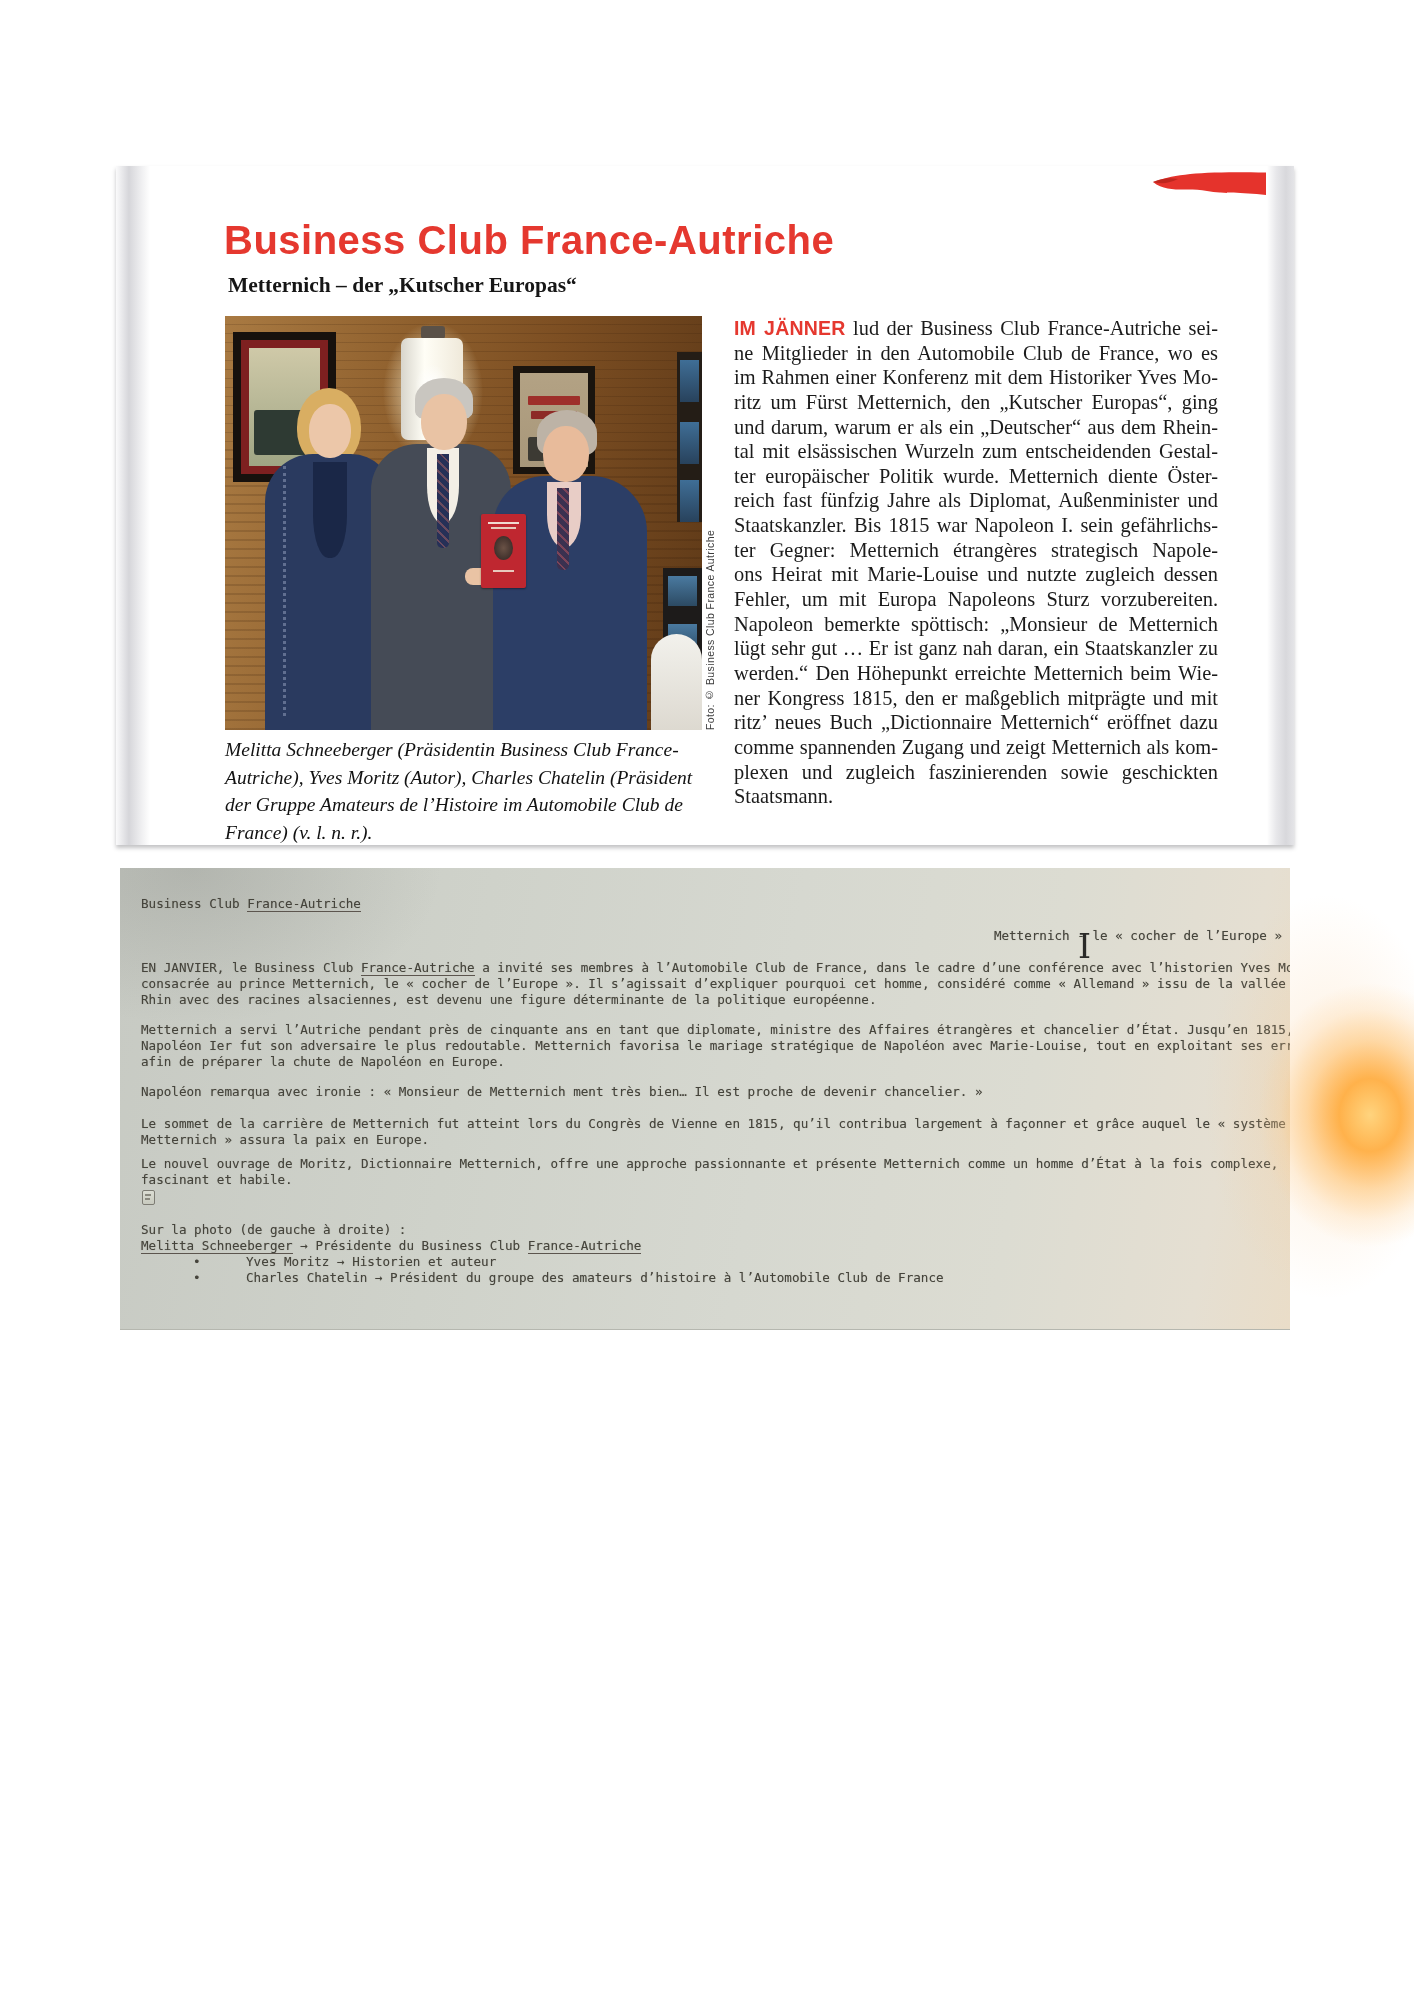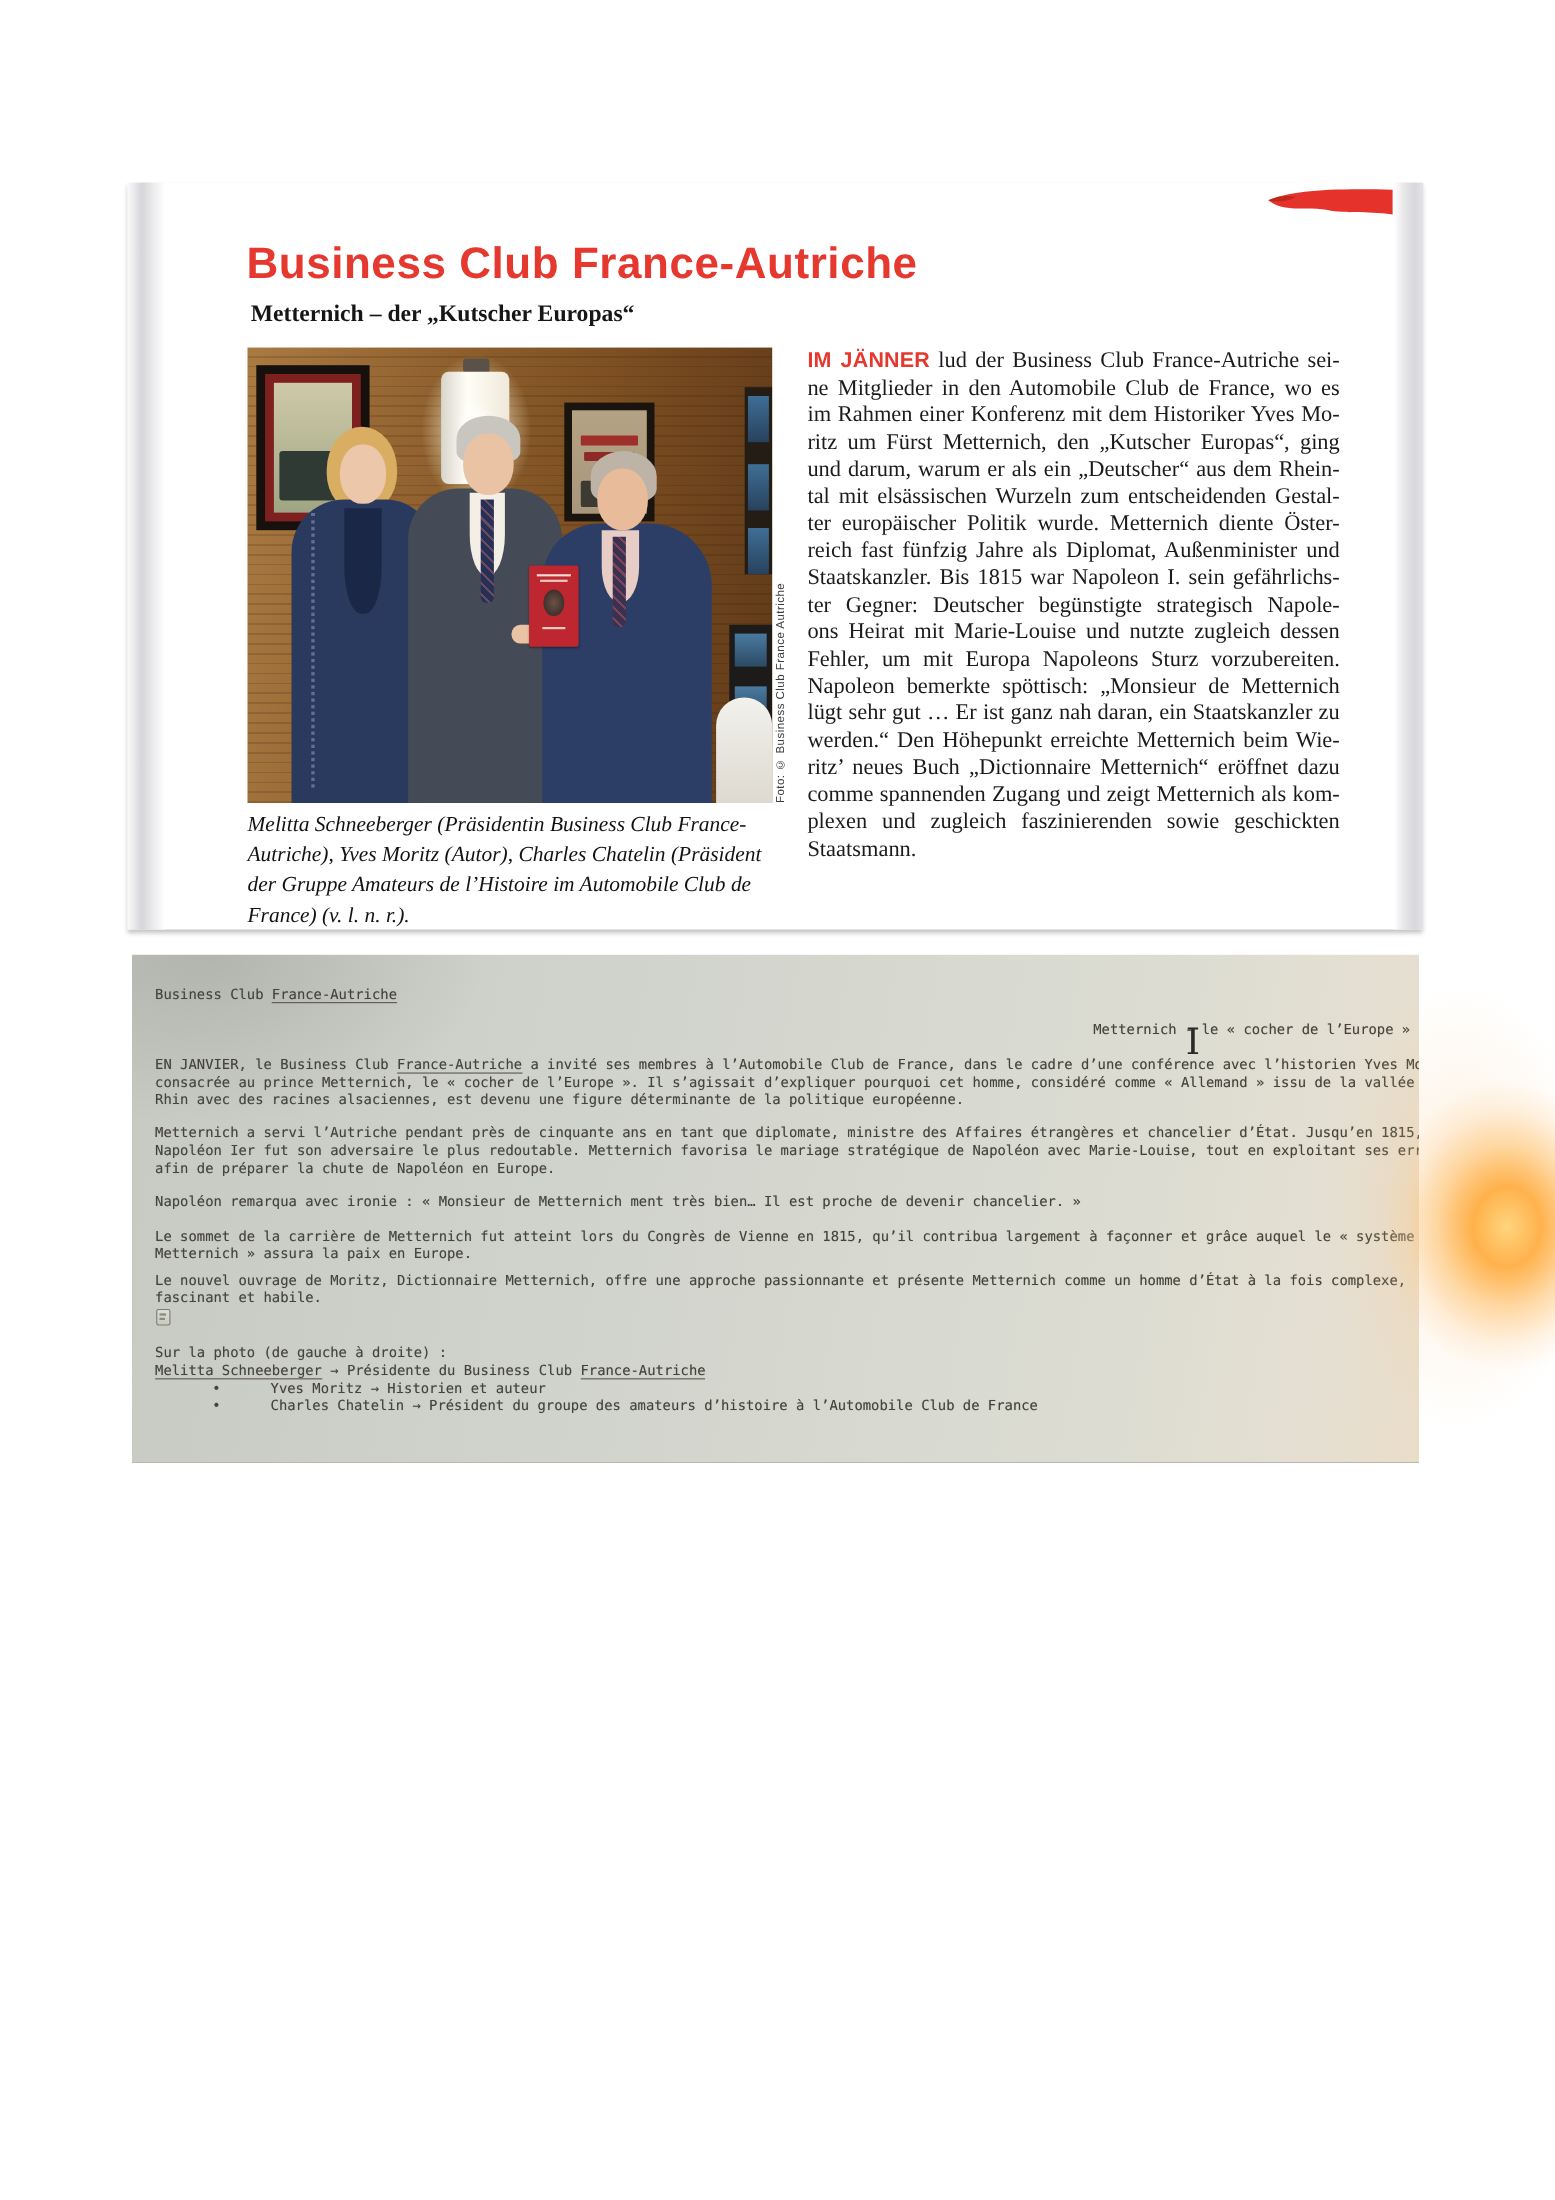--- a/index.html
+++ b/index.html
@@ -214,26 +214,27 @@
   <div class="article">
     <div class="g-line"><span class="lead">IM JÄNNER</span><span> lud der Business Club France-Autriche sei-</span></div>
     <div class="g-line">ne Mitglieder in den Automobile Club de France, wo es</div>
     <div class="g-line">im Rahmen einer Konferenz mit dem Historiker Yves Mo-</div>
     <div class="g-line">ritz um Fürst Metternich, den „Kutscher Europas“, ging</div>
     <div class="g-line">und darum, warum er als ein „Deutscher“ aus dem Rhein-</div>
     <div class="g-line">tal mit elsässischen Wurzeln zum entscheidenden Gestal-</div>
     <div class="g-line">ter europäischer Politik wurde. Metternich diente Öster-</div>
     <div class="g-line">reich fast fünfzig Jahre als Diplomat, Außenminister und</div>
     <div class="g-line">Staatskanzler. Bis 1815 war Napoleon I. sein gefährlichs-</div>
-    <div class="g-line">ter Gegner: Deutscher begünstigte strategisch Napole-</div>
+    <div class="g-line">ter Gegner: Metternich étrangères strategisch Napole-</div>
     <div class="g-line">ons Heirat mit Marie-Louise und nutzte zugleich dessen</div>
     <div class="g-line">Fehler, um mit Europa Napoleons Sturz vorzubereiten.</div>
     <div class="g-line">Napoleon bemerkte spöttisch: „Monsieur de Metternich</div>
     <div class="g-line">lügt sehr gut … Er ist ganz nah daran, ein Staatskanzler zu</div>
     <div class="g-line">werden.“ Den Höhepunkt erreichte Metternich beim Wie-</div>
+    <div class="g-line">ner Kongress 1815, den er maßgeblich mitprägte und mit</div>
     <div class="g-line">ritz’ neues Buch „Dictionnaire Metternich“ eröffnet dazu</div>
     <div class="g-line">comme spannenden Zugang und zeigt Metternich als kom-</div>
     <div class="g-line">plexen und zugleich faszinierenden sowie geschickten</div>
     <div class="g-line g-last">Staatsmann.</div>
   </div>
 
   <div class="caption">
     <div>Melitta Schneeberger (Präsidentin Business Club France-</div>
     <div>Autriche), Yves Moritz (Autor), Charles Chatelin (Präsident</div>
     <div>der Gruppe Amateurs de l’Histoire im Automobile Club de</div>

